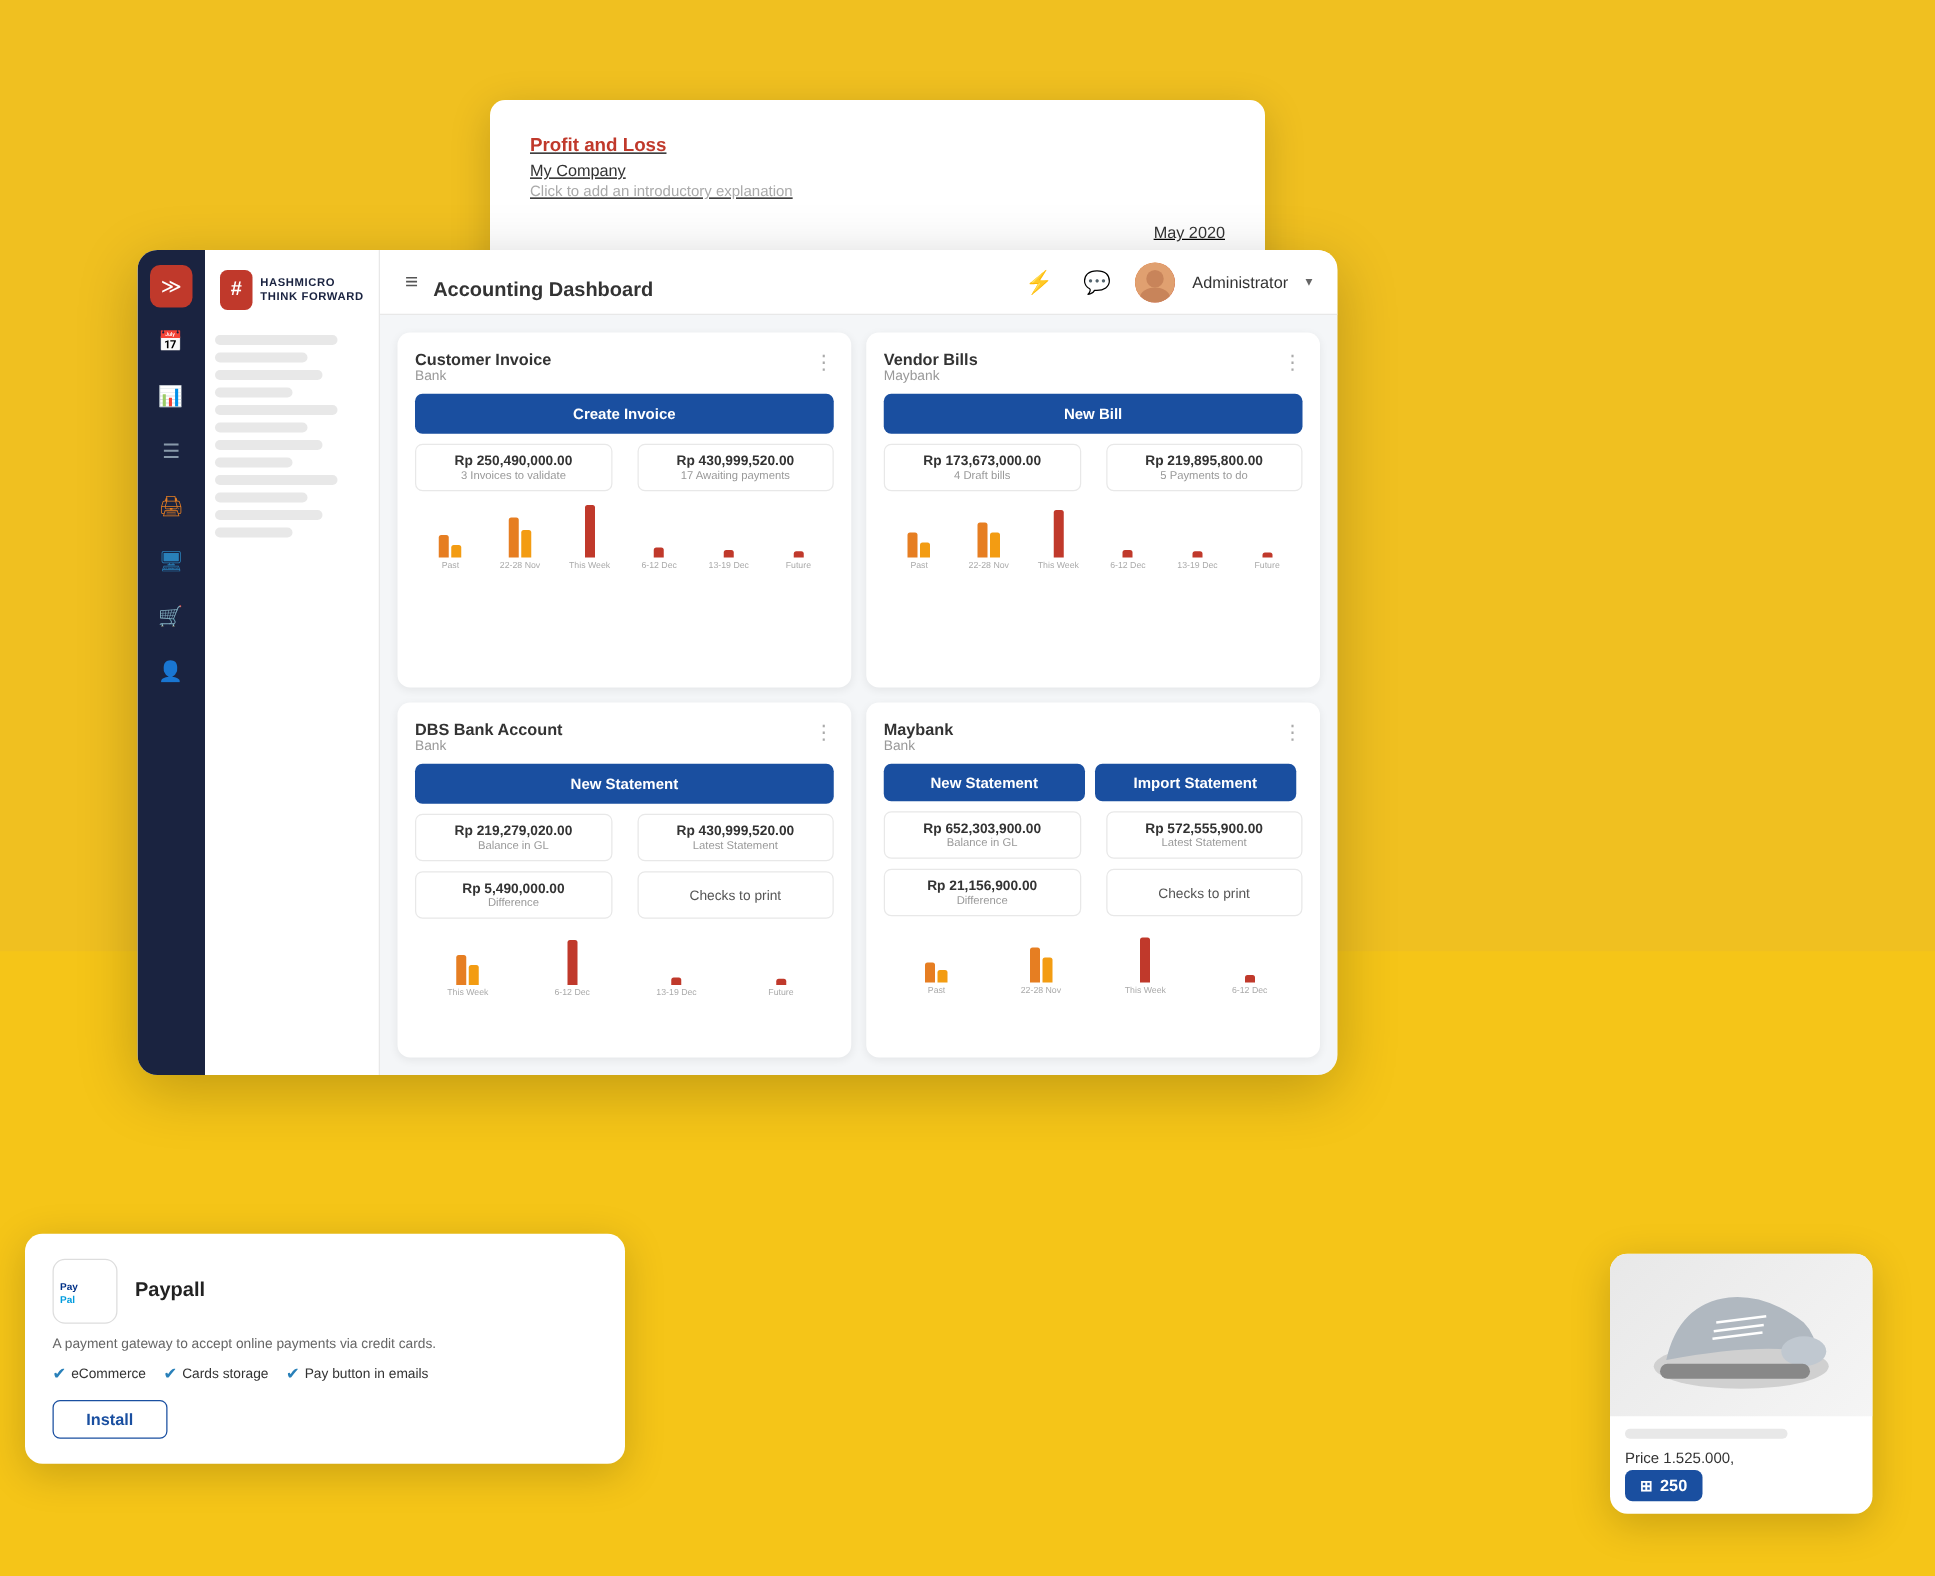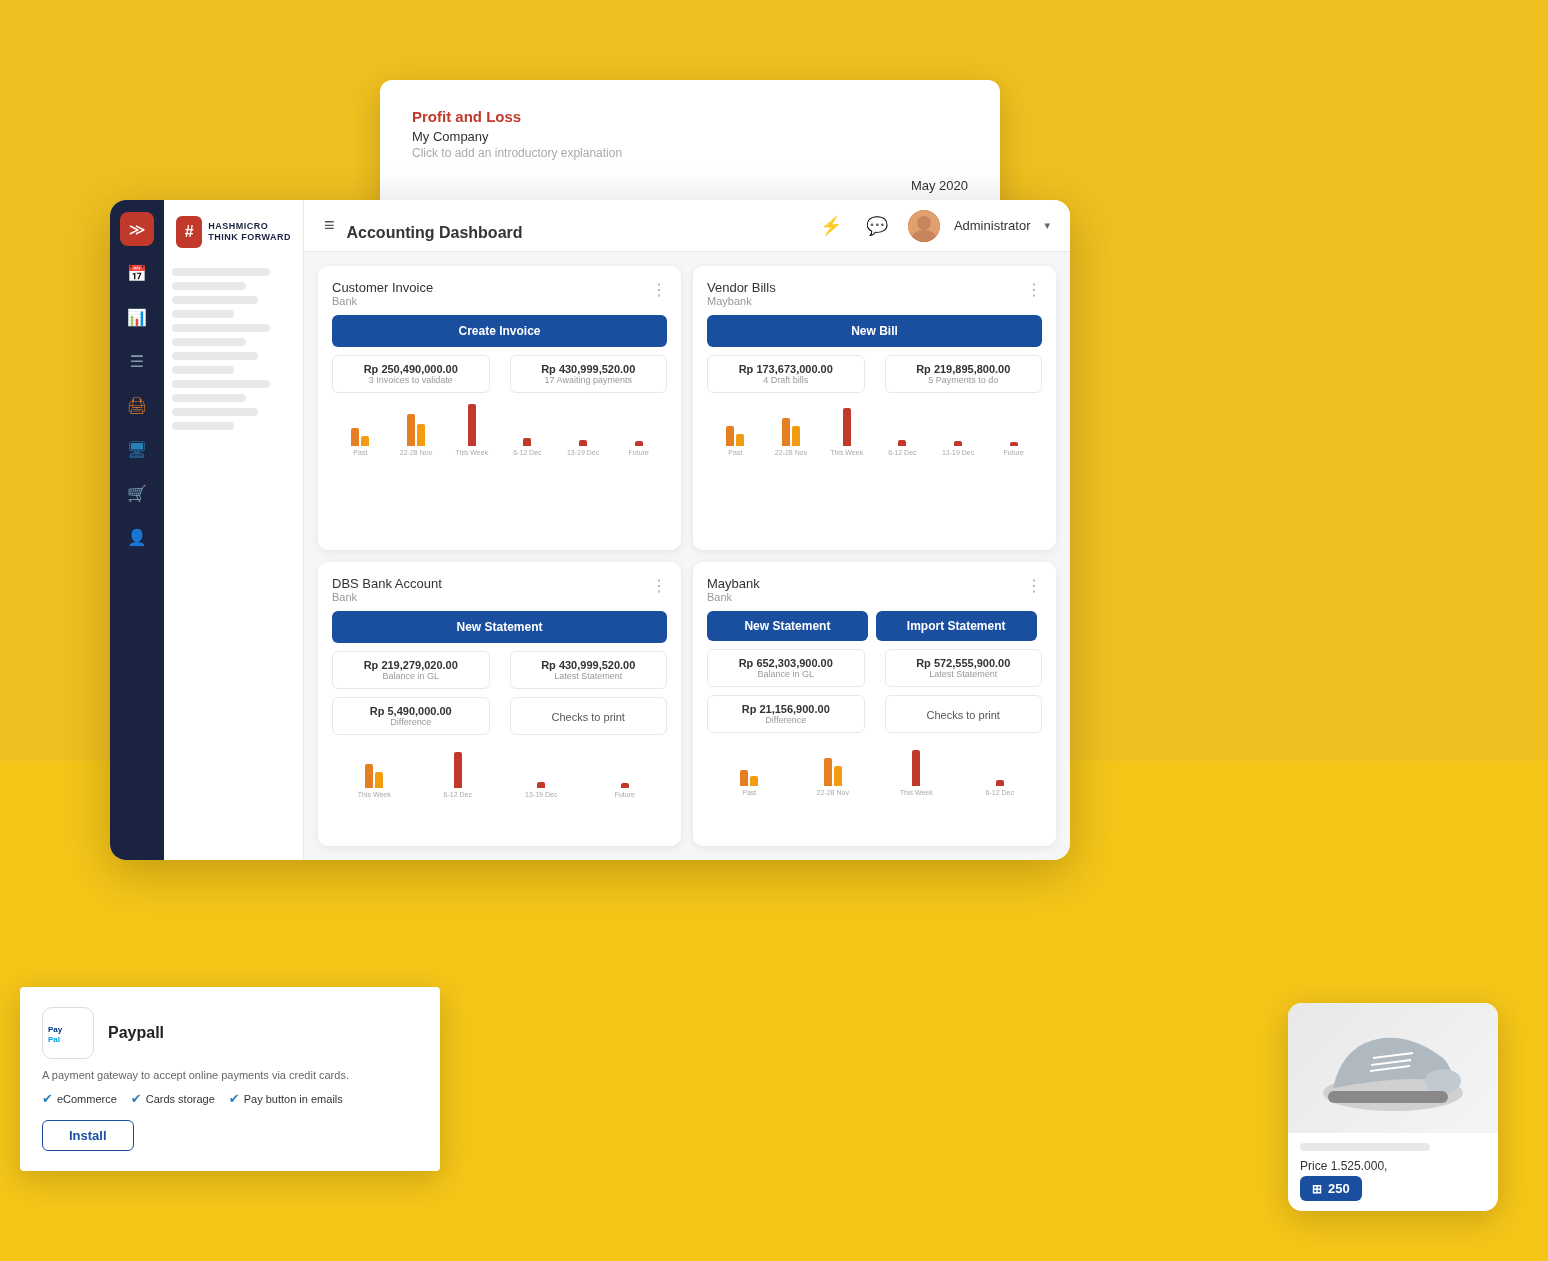--- a/index.html
+++ b/index.html
@@ -18,27 +18,28 @@
       bottom: 0; left: 0; right: 0;
       height: 500px;
       background: #f5c518;
       z-index: 0;
     }
 
     
     .pnl-card {
       position: absolute;
       top: 80px;
-      left: 380px;
+      left: 392px;
       width: 620px;
       background: #fff;
       border-radius: 12px;
       box-shadow: 0 8px 32px rgba(0,0,0,0.18);
       padding: 28px 32px 18px 32px;
       z-index: 2;
+      text-decoration: underline;
     }
     .pnl-title {
       color: #c0392b;
       font-size: 15px;
       font-weight: 600;
       margin-bottom: 4px;
     }
     .pnl-company {
       font-size: 13px;
       color: #333;
@@ -244,21 +245,21 @@
       gap: 8px;
       overflow: hidden;
     }
     .widget-header {
       display: flex;
       align-items: flex-start;
       justify-content: space-between;
     }
     .widget-title {
       font-size: 13px;
-      font-weight: 400;
+      font-weight: 700;
       color: #333;
     }
     .widget-subtitle {
       font-size: 11px;
       color: #999;
     }
     .widget-menu {
       font-size: 16px;
       color: #aaa;
       cursor: pointer;
@@ -335,23 +336,23 @@
       color: #aaa;
       text-align: center;
       margin-top: 2px;
     }
 
     
     .paypal-card {
       position: absolute;
       bottom: 90px;
       left: 20px;
-      width: 420px;
+      width: 480px;
       background: #fff;
-      border-radius: 4px;
+      border-radius: 14px;
       box-shadow: 0 8px 32px rgba(0,0,0,0.18);
       padding: 20px 22px;
       z-index: 10;
     }
     .paypal-header {
       display: flex;
       align-items: center;
       gap: 14px;
       margin-bottom: 10px;
     }

